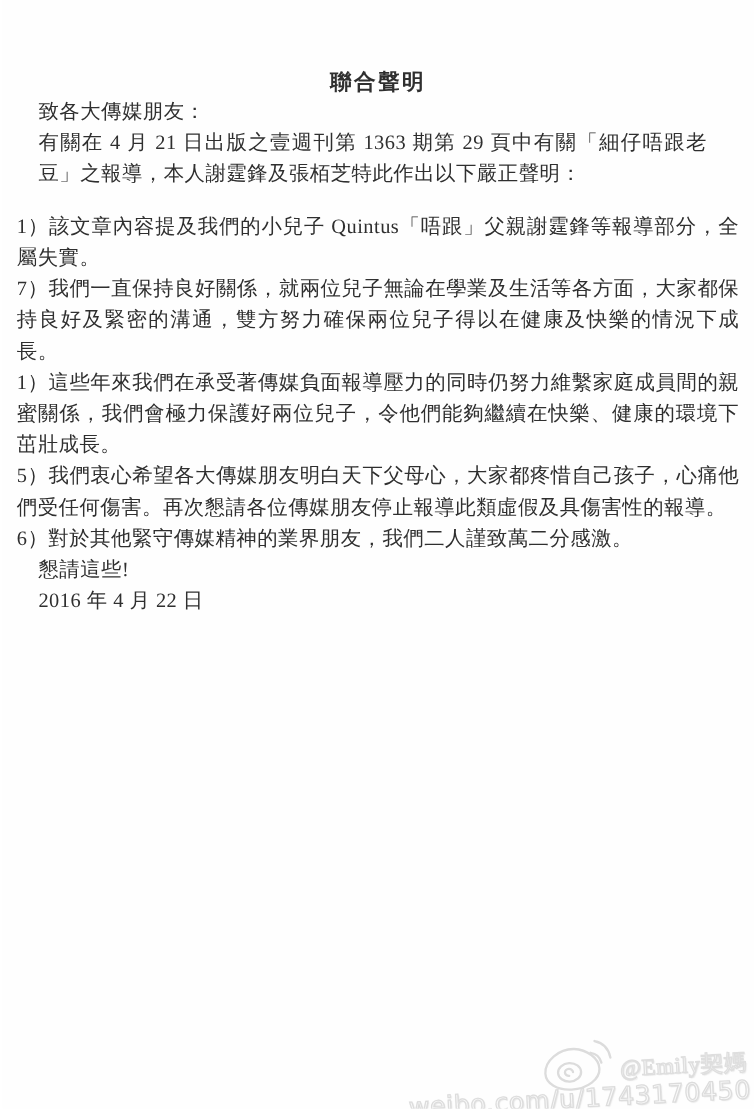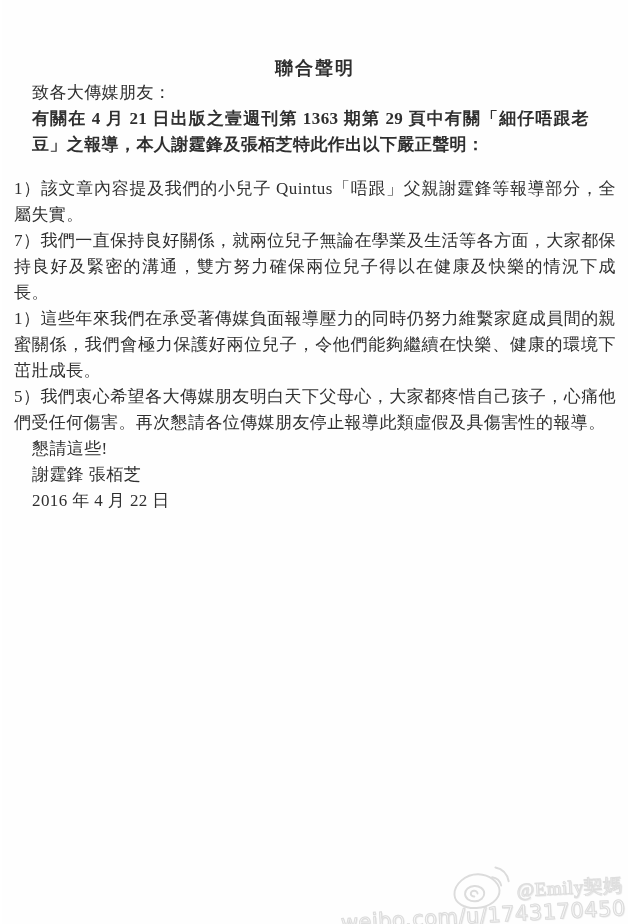--- a/index.html
+++ b/index.html
@@ -29,21 +29,21 @@
   .body-text {
     margin-left: 30px;
     margin-right: 39px;
     font-size: 17px;
     line-height: 26px;
     letter-spacing: 0.4px;
     text-align: justify;
   }
   p.body-text { margin-top: 0; margin-bottom: 0; }
   .salutation { margin-top: 32px; }
-  .intro { margin-top: 20px; font-weight: bold; }
+  .intro { margin-top: 20px; }
   .points { margin-top: 18px; }
   .point { margin: 12px; }
   .closing { margin-top: 22px; }
   .signature { margin-top: 18px; }
   .date { margin-top: 0; }
 
   
   .watermark {
     position: absolute;
     right: 2px;
@@ -97,25 +97,25 @@
 
     <p class="body-text salutation">致各大傳媒朋友：</p>
 
     <p class="body-text intro">有關在 4 月 21 日出版之壹週刊第 1363 期第 29 頁中有關「細仔唔跟老豆」之報導，本人謝霆鋒及張栢芝特此作出以下嚴正聲明：</p>
 
     <div class="points">
       <p class="body-text point">1）該文章內容提及我們的小兒子 Quintus「唔跟」父親謝霆鋒等報導部分，全屬失實。</p>
       <p class="body-text point">7）我們一直保持良好關係，就兩位兒子無論在學業及生活等各方面，大家都保持良好及緊密的溝通，雙方努力確保兩位兒子得以在健康及快樂的情況下成長。</p>
       <p class="body-text point">1）這些年來我們在承受著傳媒負面報導壓力的同時仍努力維繫家庭成員間的親蜜關係，我們會極力保護好兩位兒子，令他們能夠繼續在快樂、健康的環境下茁壯成長。</p>
       <p class="body-text point">5）我們衷心希望各大傳媒朋友明白天下父母心，大家都疼惜自己孩子，心痛他們受任何傷害。再次懇請各位傳媒朋友停止報導此類虛假及具傷害性的報導。</p>
+      <p class="body-text point">6）對於其他緊守傳媒精神的業界朋友，我們二人謹致萬二分感激。</p>
     </div>
 
     <p class="body-text closing">懇請這些!</p>
 
-    <p class="body-text signature">謝霆鋒 張栢芝</p>
 
     <p class="body-text date">2016 年 4 月 22 日</p>
 
   </div>
 
   <div class="watermark">
     <div class="wm-row1">
       <span class="wm-logo">
         <svg viewBox="0 0 64 52" fill="none" xmlns="http://www.w3.org/2000/svg">
           <g stroke="#dcdcdc" stroke-width="2" stroke-linecap="round" fill="none">

